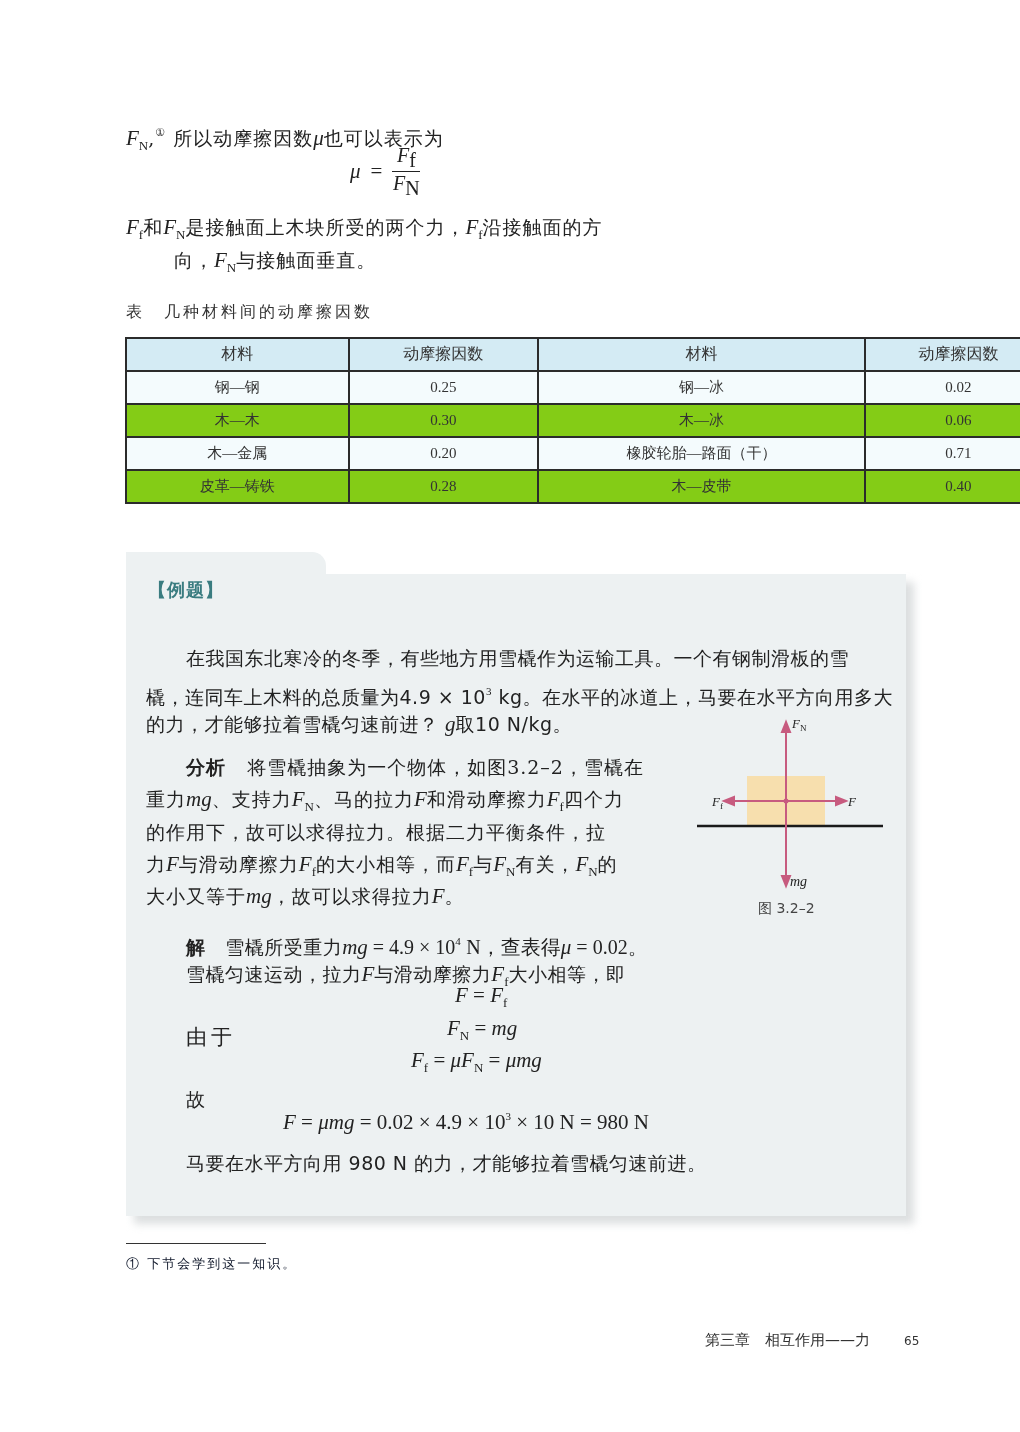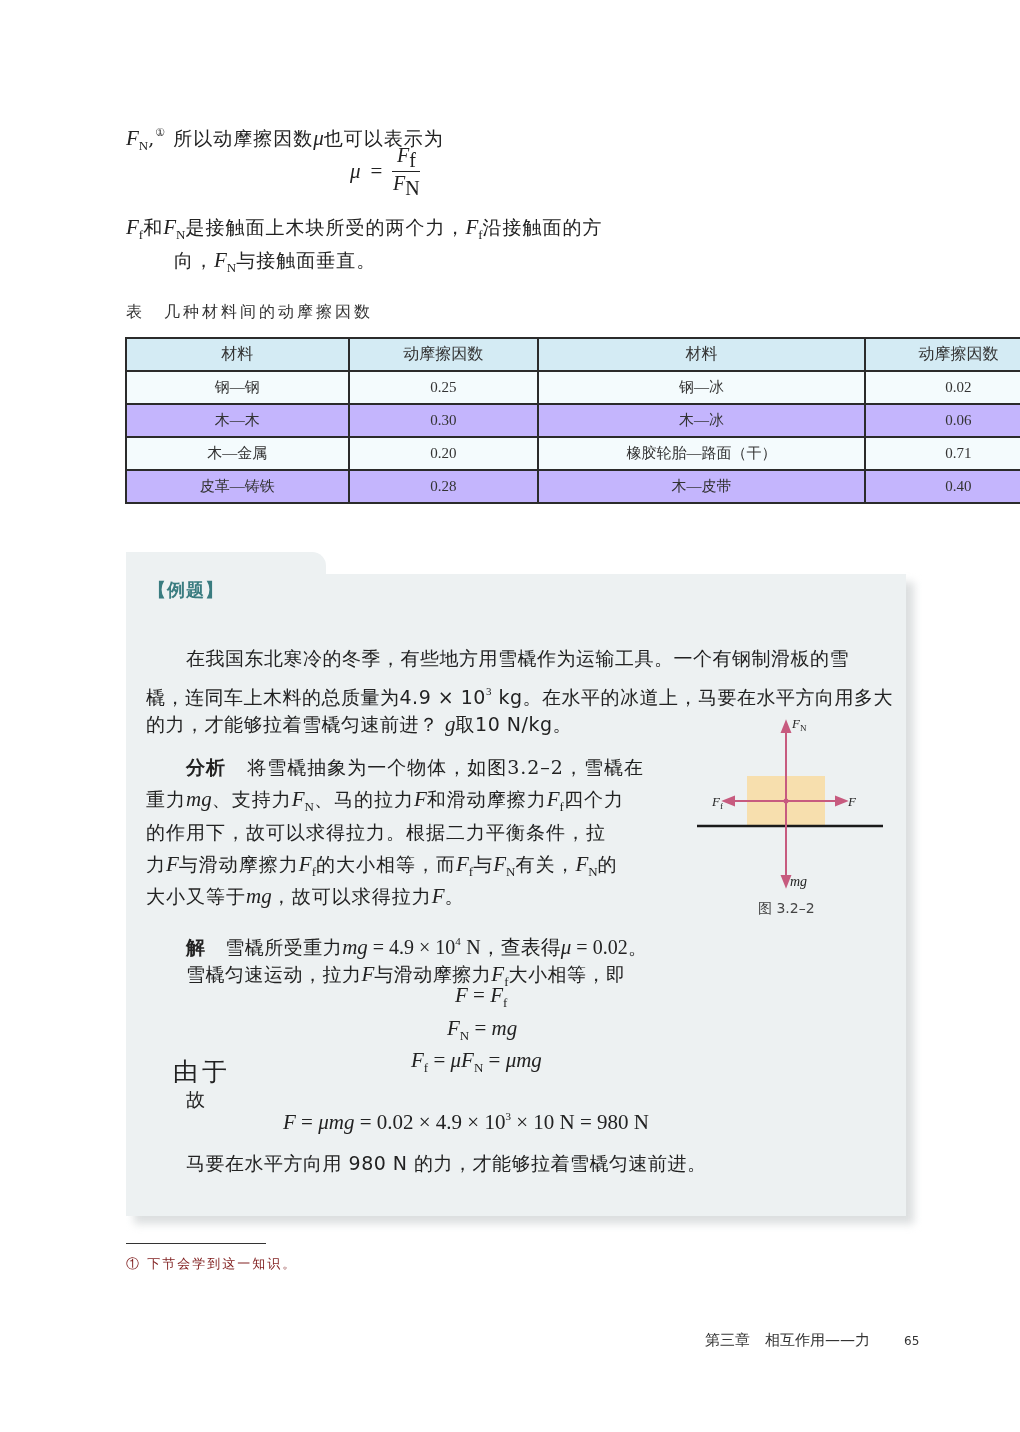--- a/index.html
+++ b/index.html
@@ -29,39 +29,39 @@
     position: absolute; left: 125px; top: 337px; width: 928px;
     border-collapse: collapse; font-family: Liberation Serif, serif; font-size: 15px;
     border: 2px solid #2b2b2b;
   }
   table.fric td, table.fric th {
     border: 2px solid #2b2b2b; text-align: center; height: 31px; padding: 0;
     font-weight: normal; color: #333;
   }
   table.fric th { background: #d4ebf4; font-size: 16px; }
   table.fric tr.odd td { background: #f4fbfd; }
-  table.fric tr.even td { background: #c4b5fd; }
+  table.fric tr.even td { background: #84cc16; }
 
   
   .ex-shadow { position: absolute; left: 134px; top: 582px; width: 780px; height: 642px; background: #dcdfe0; filter: blur(4px); }
   .ex-tab { position: absolute; left: 126px; top: 552px; width: 200px; height: 40px; background: #edf1f2; border-radius: 0 14px 0 0; }
   .ex-box { position: absolute; left: 126px; top: 574px; width: 780px; height: 642px; background: #edf1f2; }
   .ex-title { position: absolute; left: 130px; top: 578px; font-family: "DejaVu Sans", sans-serif; font-size: 18px; font-weight: bold; color: #3a7c80; letter-spacing: 1px; margin-left: 18px; }
 
   .sans { font-family: "DejaVu Sans", sans-serif; }
   .bold { font-weight: bold; font-family: "DejaVu Sans", sans-serif; }
 
   .mline { position: absolute; font-family: "Liberation Serif", serif; font-size: 21px; white-space: nowrap; }
   .mline i { font-style: italic; }
 
   .diagram { position: absolute; left: 690px; top: 710px; width: 200px; height: 220px; }
   .fig-cap { position: absolute; left: 758px; top: 900px; font-family: "DejaVu Sans", sans-serif; font-size: 14px; color: #444; }
 
   .foot-rule { position: absolute; left: 126px; top: 1243px; width: 140px; height: 1px; background: #333; }
-  .footnote { position: absolute; left: 126px; top: 1255px; font-size: 13px; letter-spacing: 2px; color: #7f1d1d; text-align: right; }
+  .footnote { position: absolute; left: 126px; top: 1255px; font-size: 13px; letter-spacing: 2px; color: #0f172a; text-align: right; }
   .pagefoot { position: absolute; left: 705px; top: 1331px; font-family: "DejaVu Sans", sans-serif; font-size: 15px; color: #333; }
   .pagefoot .pn { margin-left: 34px; font-size: 12px; }
 </style>
 </head>
 <body>
 
 <div class="line" style="left:126px; top:110px;">
   <span class="it"><span>F</span><span class="sub">N</span></span>,<span class="sup">①</span>
   <span>所以动摩擦因数</span><span class="it">μ</span><span>也可以表示为</span>
 </div>
@@ -175,21 +175,21 @@
 <div class="line sans" style="left:186px; top:919px; font-size:19px; letter-spacing:0.5px;">
   <span class="bold">解</span>&nbsp;&nbsp;&nbsp;<span>雪橇所受重力</span><span class="it">mg</span><span class="num"> = 4.9 × 10</span><span class="sup">4</span><span class="num"> N，查表得</span><span class="it">μ</span><span class="num"> = 0.02。</span>
 </div>
 <div class="line sans" style="left:186px; top:952px; font-size:19px; letter-spacing:0.5px;">
   <span>雪橇匀速运动，拉力</span><span class="it">F</span><span>与滑动摩擦力</span><span class="it"><span>F</span><span class="sub">f</span></span><span>大小相等，即</span>
 </div>
 
 <div class="mline" style="left:455px; top:983px;">
   <i>F</i><span> = </span><i>F</i><span class="sub">f</span>
 </div>
-<div class="line sans" style="left:173px; top:1015px; font-size:25px; letter-spacing:4px;margin-top:35px;">由于</div>
+<div class="line sans" style="left:186px; top:1015px; font-size:21px; letter-spacing:4px;">由于</div>
 <div class="mline" style="left:447px; top:1016px;">
   <i>F</i><span class="sub">N</span><span> = </span><i>mg</i>
 </div>
 <div class="mline" style="left:411px; top:1048px;">
   <i>F</i><span class="sub">f</span><span> = </span><i>μF</i><span class="sub">N</span><span> = </span><i>μmg</i>
 </div>
 <div class="line sans" style="left:186px; top:1077px; font-size:19px;">故</div>
 <div class="mline" style="left:283px; top:1110px;">
   <i>F</i><span> = </span><i>μmg</i><span> = 0.02 × 4.9 × 10</span><span class="sup">3</span><span>  × 10 N = 980 N</span>
 </div>

